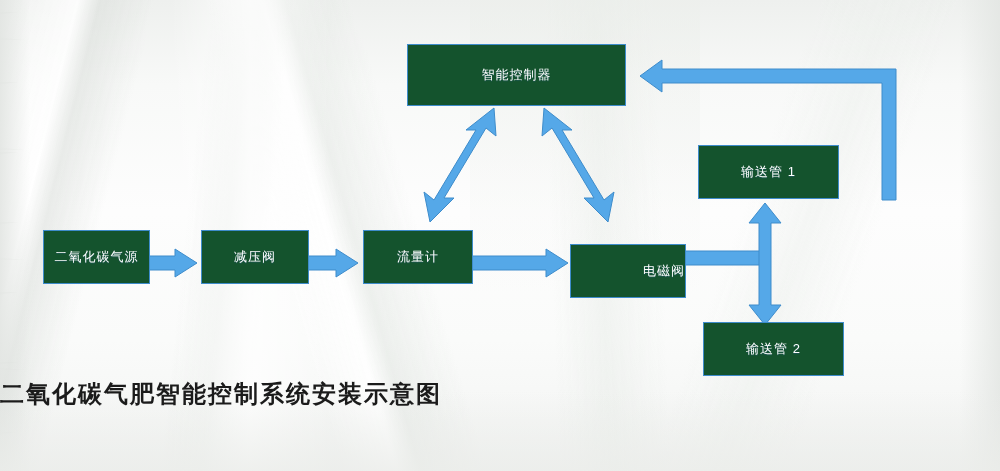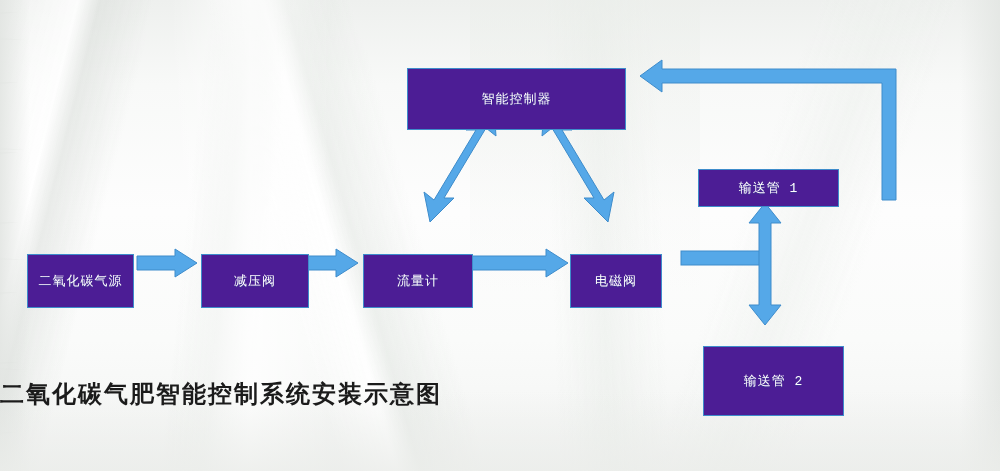--- a/index.html
+++ b/index.html
@@ -69,32 +69,31 @@
   .bg-bottom {
     position: absolute;
     left: 0; bottom: 0; width: 1000px; height: 80px;
     background: linear-gradient(to bottom, rgba(255,255,255,0), rgba(235,237,234,0.8));
   }
 
   
   .node {
     position: absolute;
     box-sizing: border-box;
-    background: #4c1d95;
+    background: #14532d;
     border: 1px solid #3E8CCB;
     display: flex;
     align-items: center;
     justify-content: center;
     color: #ffffff;
-    font-family: Liberation Mono, monospace;
+    font-family: Liberation Sans, sans-serif;
     font-size: 13px;
     letter-spacing: 1px;
     text-shadow: 0 1px 1px rgba(40,90,140,0.45);
     white-space: nowrap;
-    margin-top: 24px;
   }
   .node.small-text { font-size: 12px; }
 
   
   .arrow-svg {
     position: absolute;
     overflow: visible;
     pointer-events: none;
   }
   .ar-fill { fill: #55A8E8; stroke: #3E8CCB; stroke-width: 1; }
@@ -151,44 +150,44 @@
   </svg>
 
   <svg class="arrow-svg" style="left:745px; top:203px;" width="42" height="124">
     <polygon class="ar-fill" points="20,0 36,20 26,20 26,102 36,102 20,122 4,102 14,102 14,20 4,20"></polygon>
   </svg>
 
   <svg class="arrow-svg" style="left:640px; top:58px;" width="262" height="150">
     <polygon class="ar-fill" points="0,18 22,2 22,11 256,11 256,142 242,142 242,25 22,25 22,34"></polygon>
   </svg>
 
-  <div class="node" style="left:27px; top:230px; width:107px; height:54px;">
+  <div class="node" style="left:43px; top:230px; width:107px; height:54px;">
     <span>二氧化碳气源</span>
   </div>
 
   <div class="node" style="left:201px; top:230px; width:108px; height:54px;">
     <span>减压阀</span>
   </div>
 
   <div class="node" style="left:363px; top:230px; width:110px; height:54px;justify-content:center;">
     <span>流量计</span>
   </div>
 
-  <div class="node" style="left:570px; top:230px; width:92px; height:54px;">
+  <div class="node" style="left:570px; top:244px; width:116px; height:54px;justify-content:flex-end;">
     <span>电磁阀</span>
   </div>
 
   <div class="node" style="left:407px; top:44px; width:219px; height:62px;">
     <span>智能控制器</span>
   </div>
 
-  <div class="node" style="left:698px; top:145px; width:141px; height:38px;">
+  <div class="node" style="left:698px; top:145px; width:141px; height:54px;">
     <span>输送管 1</span>
   </div>
 
-  <div class="node" style="left:703px; top:322px; width:141px; height:70px;">
+  <div class="node" style="left:703px; top:322px; width:141px; height:54px;">
     <span>输送管 2</span>
   </div>
 
 
   <div id="caption">二氧化碳气肥智能控制系统安装示意图</div>
 
 </div>
 
 </body></html>

